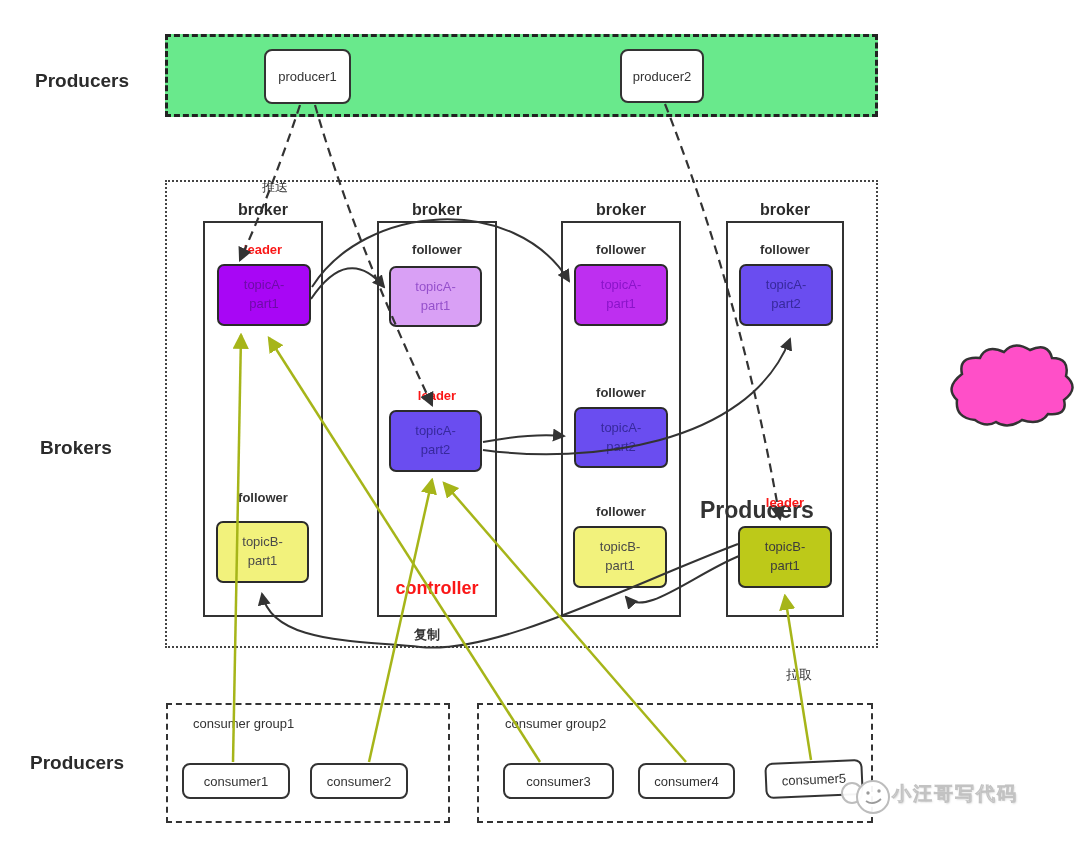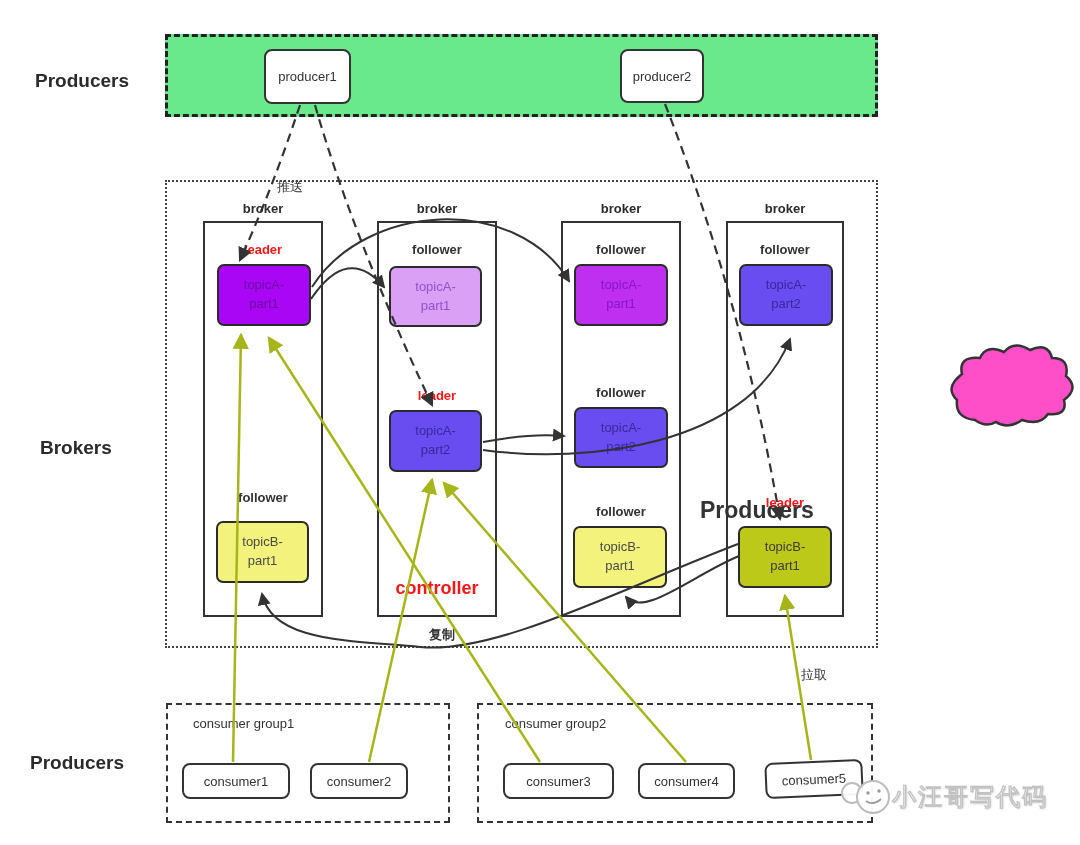--- a/index.html
+++ b/index.html
@@ -18,41 +18,41 @@
     display:flex;align-items:center;justify-content:center;
     font-size:13px;color:#333;
   }
   .zone-brokers{
     left:165px;top:180px;width:713px;height:468px;
     border:2px dotted #444;box-sizing:border-box;
   }
   .broker-col{
     background:#fff;border:2px solid #333;box-sizing:border-box;width:120px;height:396px;top:221px;
   }
-  .broker-title{font-size:13px;font-weight:bold;text-align:center;width:120px;top:201px;color:#2b2b2b;}
+  .broker-title{font-size:16px;font-weight:bold;text-align:center;width:120px;top:201px;color:#2b2b2b;}
   .role{font-size:13px;font-weight:bold;text-align:center;width:120px;color:#333;}
   .role.red{color:#fa1717;}
   .pbox{
     width:94px;height:62px;border:2px solid #2b2b2b;border-radius:7px;box-sizing:border-box;
     display:flex;align-items:center;justify-content:center;text-align:center;
     font-size:13px;line-height:1.45;
   }
   .pbox span{display:inline-block;width:64px;overflow-wrap:break-word;}
   .controller-label{font-size:18px;font-weight:bold;color:#fa1717;text-align:center;width:120px;}
   .stray-producers{font-size:23px;font-weight:bold;color:#333;}
-  .edge-label{font-size:13px;color:#333;margin-left:15px;}
+  .edge-label{font-size:13px;color:#333;}
   .group-box{
     border:2px dashed #333;box-sizing:border-box;height:120px;top:703px;
   }
   .group-label{font-size:13px;color:#333;}
   .consumer{width:108px;height:36px;}
   .zk-label{font-size:13px;font-weight:bold;color:#6b2255;text-align:center;width:40px;}
   #edges{left:0;top:0;pointer-events:none;z-index:50;}
   .wm-text{
-    left:892px;top:781px;font-size:24px;letter-spacing:2px;color:#fff;z-index:61;
+    left:892px;top:781px;font-size:19px;letter-spacing:2px;color:#fff;z-index:61;
     -webkit-text-stroke:1.3px #c2c2c2;text-shadow:1px 1px 2px rgba(140,140,140,.55);
   }
   #wm-logo{left:838px;top:772px;z-index:62;}
 </style>
 </head>
 <body>
 
 <div class="abs section-label" style="left:35px;top:70px;">Producers</div>
 <div class="abs section-label" style="left:40px;top:419px;margin-top:18px;">Brokers</div>
 <div class="abs section-label" style="left:30px;top:752px;">Producers</div>

